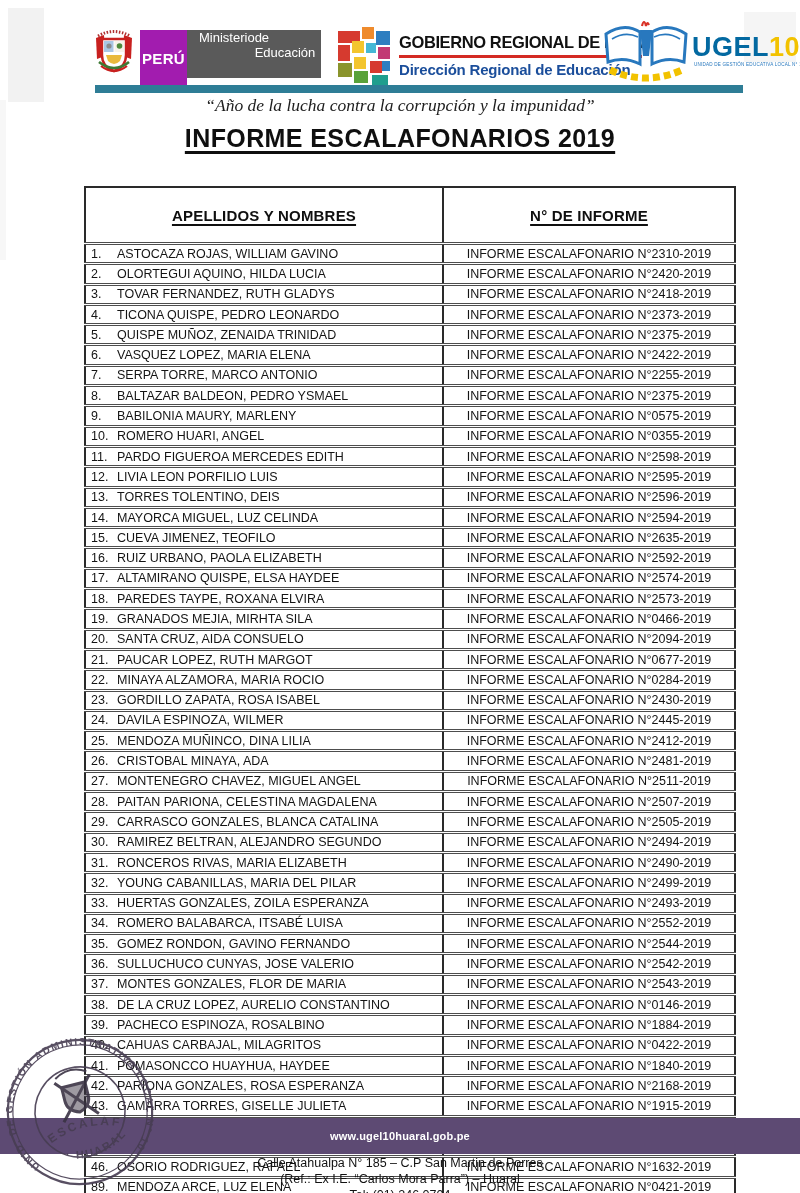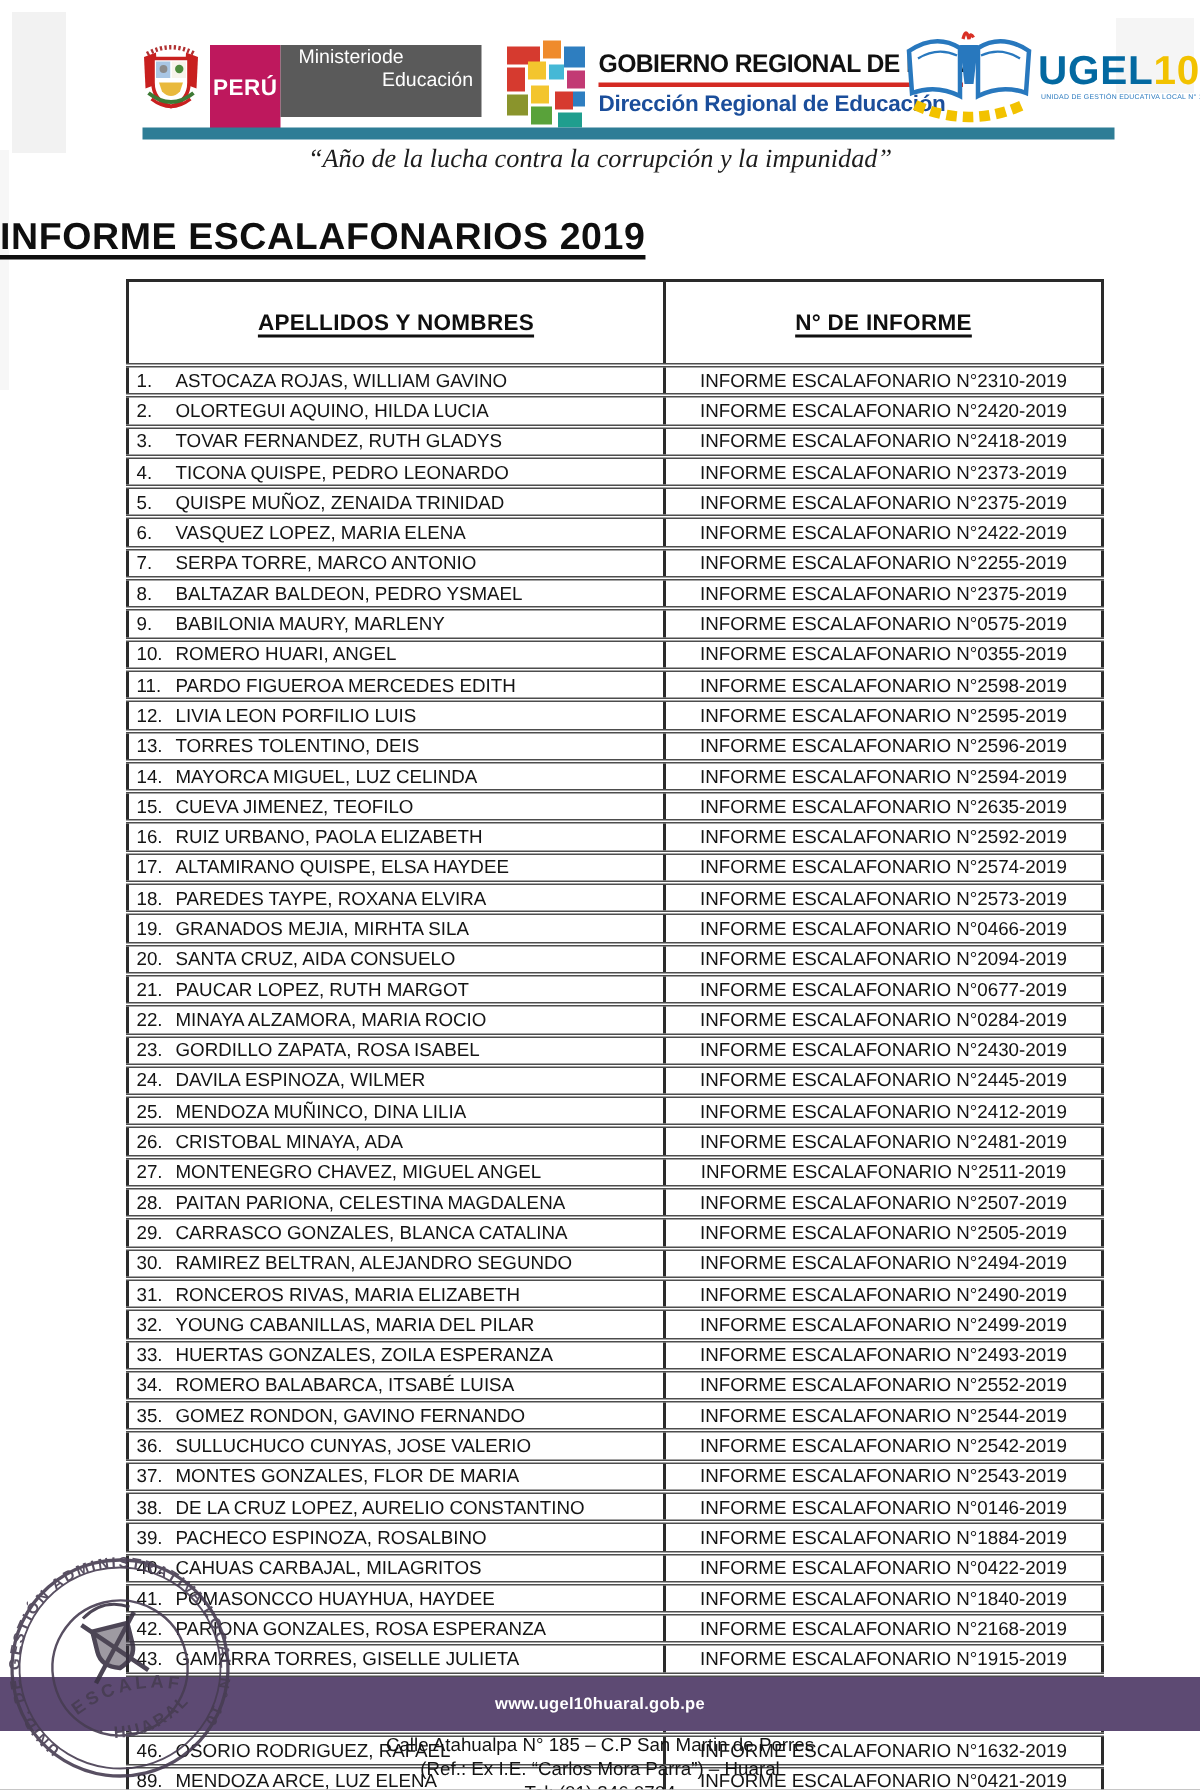--- a/index.html
+++ b/index.html
@@ -11,21 +11,21 @@
   
   .artifact{position:absolute;background:#e7e7e7;opacity:.55;}
   .art-tl{left:8px;top:8px;width:36px;height:94px;}
   .art-tr{left:744px;top:12px;width:52px;height:50px;opacity:.4;}
   .art-left{left:0;top:100px;width:6px;height:160px;opacity:.35;}
 
   
   .coat{position:absolute;left:92px;top:26px;width:44px;height:54px;}
   .peru-box{
     position:absolute;left:140px;top:30px;width:47px;height:56px;
-    background:#be185d;color:#fff;display:flex;align-items:center;justify-content:center;
+    background:#a21caf;color:#fff;display:flex;align-items:center;justify-content:center;
     font-weight:bold;font-size:15px;letter-spacing:.3px;
   }
   .ministry-box{
     position:absolute;left:187px;top:30px;width:134px;height:48px;
     background:#5a5a5a;color:#fff;display:flex;flex-direction:row;justify-content:center;
     padding-left:12px;box-sizing:border-box;font-size:13px;line-height:1.18;
   }
   .gore-logo{position:absolute;left:337px;top:26px;width:54px;height:62px;}
   .gore-text{position:absolute;left:399px;top:33px;width:250px;}
   .gore-title{font-size:17px;font-weight:bold;color:#111;letter-spacing:-.4px;white-space:nowrap;transform:scaleX(.97);transform-origin:left;}
@@ -37,23 +37,23 @@
   .ugel-word{color:#0369a1;}
   .ugel-num{color:#f2c200;}
   .ugel-tagline{position:absolute;left:96px;top:56px;font-size:4.6px;color:#2878be;white-space:nowrap;letter-spacing:.2px;}
   .teal-bar{position:absolute;left:95px;top:85px;width:648px;height:8px;background:#2e7d96;}
 
   .quote{
     position:absolute;left:0;top:95px;width:100%;text-align:center;
     font-family:"Liberation Serif", serif;font-style:italic;font-size:17.5px;color:#1d1d1d;
   }
   .doc-title{
-    position:absolute;left:0;top:124px;width:100%;text-align:left;
+    position:absolute;left:0;top:124px;width:100%;text-align:center;
     font-size:25px;font-weight:bold;color:#0f0f0f;letter-spacing:.4px;
-    text-decoration:underline;text-decoration-thickness:3px;text-underline-offset:4px;margin-top:20px;
+    text-decoration:underline;text-decoration-thickness:3px;text-underline-offset:4px;
   }
 
   
   .tbl-wrap{position:absolute;left:84px;top:186px;width:650px;}
   table.roster{border-collapse:collapse;width:650px;table-layout:fixed;border:2px solid #2a2a2a;}
   table.roster col.c1{width:358px;}
   table.roster col.c2{width:292px;}
   table.roster th{
     height:52px;font-size:15px;font-weight:bold;text-align:center;color:#0f0f0f;
     text-decoration:underline;text-decoration-thickness:2px;text-underline-offset:3px;

